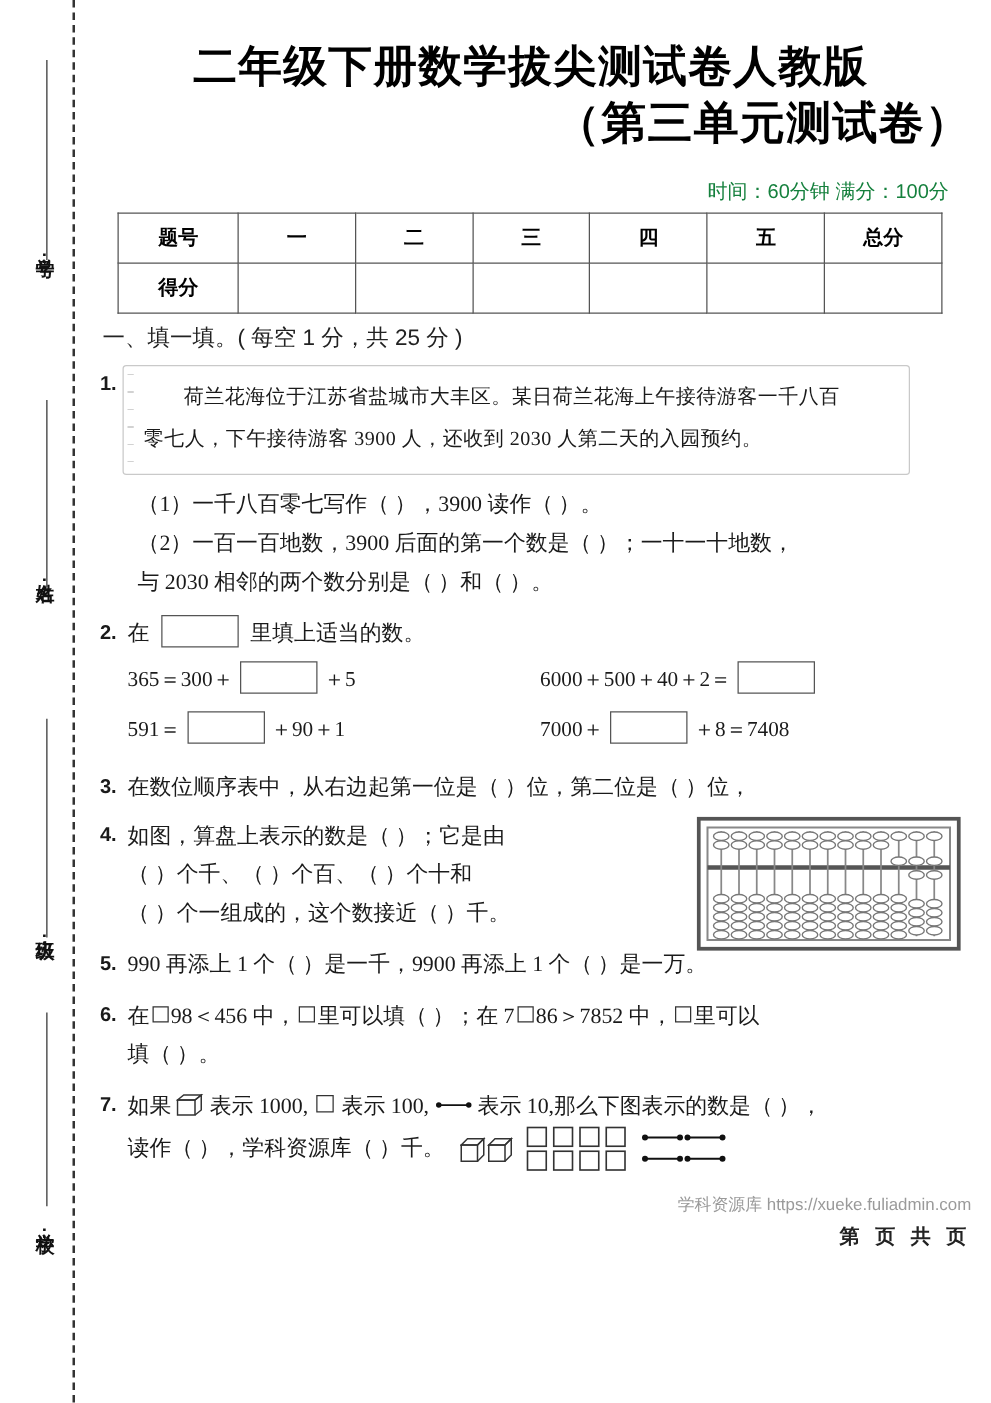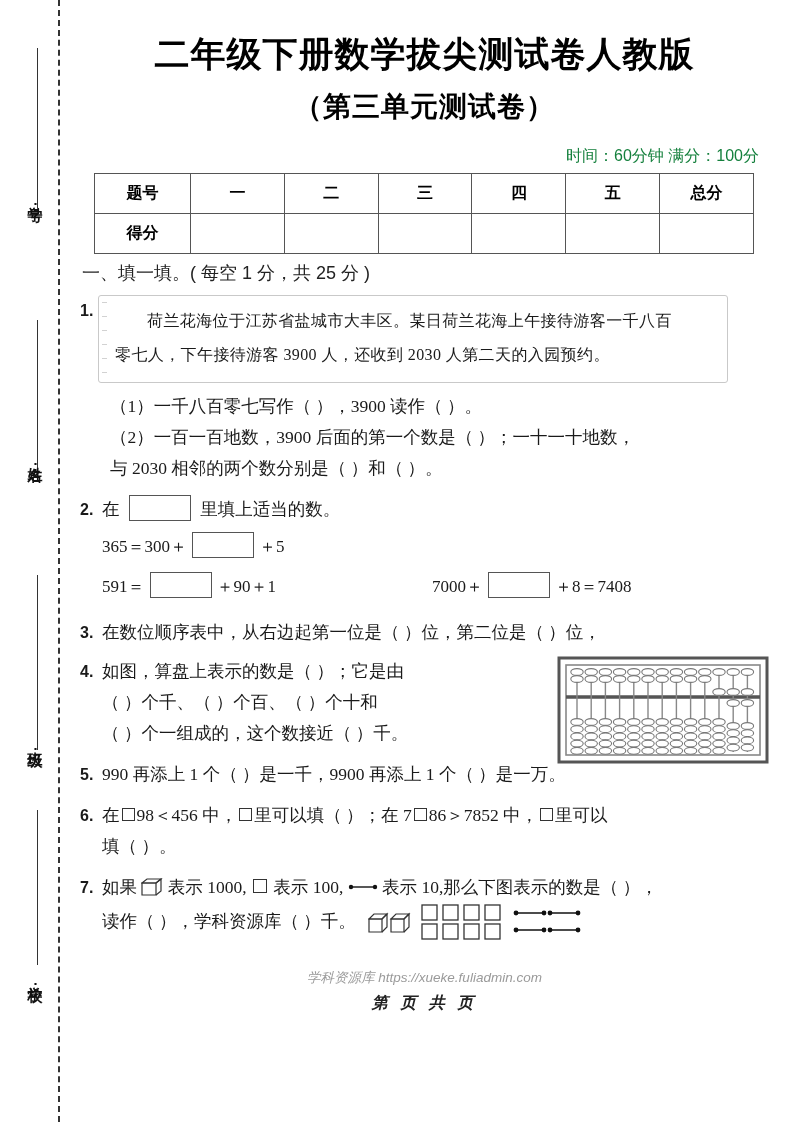--- a/index.html
+++ b/index.html
@@ -47,25 +47,24 @@
     text-align:center;
     font-family:"Liberation Sans","DejaVu Sans",sans-serif;
     font-weight:bold;
     font-size:35px;
     letter-spacing:1px;
     margin-top:34px;
     line-height:1.15;
     color:#000;
   }
   .subtitle {
-    text-align:center;
+    text-align:right;
     font-family:"Liberation Sans","DejaVu Sans",sans-serif;
     font-weight:bold;
-    font-size:28px;
-    margin-top:14px;
+    font-size:36px;
     letter-spacing:1px;
     color:#000;
   }
   .meta {
     text-align:right;
     font-family:"Liberation Sans","DejaVu Sans",sans-serif;
     font-size:16px;
     margin-top:20px;
     padding-right:18px;
     color:#15803d;
@@ -163,21 +162,21 @@
   }
 
   
   .abacus-wrap { position:absolute; right:8px; top:0; }
 
   
   .fig7 { display:inline-flex; align-items:center; gap:7px; vertical-align:-8px; margin-left:8px; }
 
   
   .footer {
-    position:absolute; left:0; right:0; bottom:4px; text-align:center;font-style:italic;
+    position:absolute; left:0; right:0; bottom:18px; text-align:right;
   }
   .site {
     font-family:"Liberation Sans","DejaVu Sans",sans-serif;
     font-size:13.5px; color:#9a9a9a;
   }
   .pagenum {
     font-family:"Liberation Sans","DejaVu Sans",sans-serif;
     font-weight:bold; font-size:16px; color:#222; margin-top:6px;
     letter-spacing:4px;
   }
@@ -243,20 +242,23 @@
   <div class="q">
     <span class="qnum">2.</span>
     <div class="qbody">
       <span>在</span>
       <span class="blankbox"></span>
       <span>里填上适当的数。</span>
     </div>
     <div class="eqrow" style="margin-top:2px;">
       <div class="eqcol">
         <span>365＝300＋</span><span class="blankbox"></span><span>＋5</span>
+      </div>
+      <div class="eqcol">
+        <span>6000＋500＋40＋2＝</span><span class="blankbox"></span><span></span>
       </div>
     </div>
     <div class="eqrow">
       <div class="eqcol">
         <span>591＝</span><span class="blankbox"></span><span>＋90＋1</span>
       </div>
       <div class="eqcol">
         <span>7000＋</span><span class="blankbox"></span><span>＋8＝7408</span>
       </div>
     </div>

